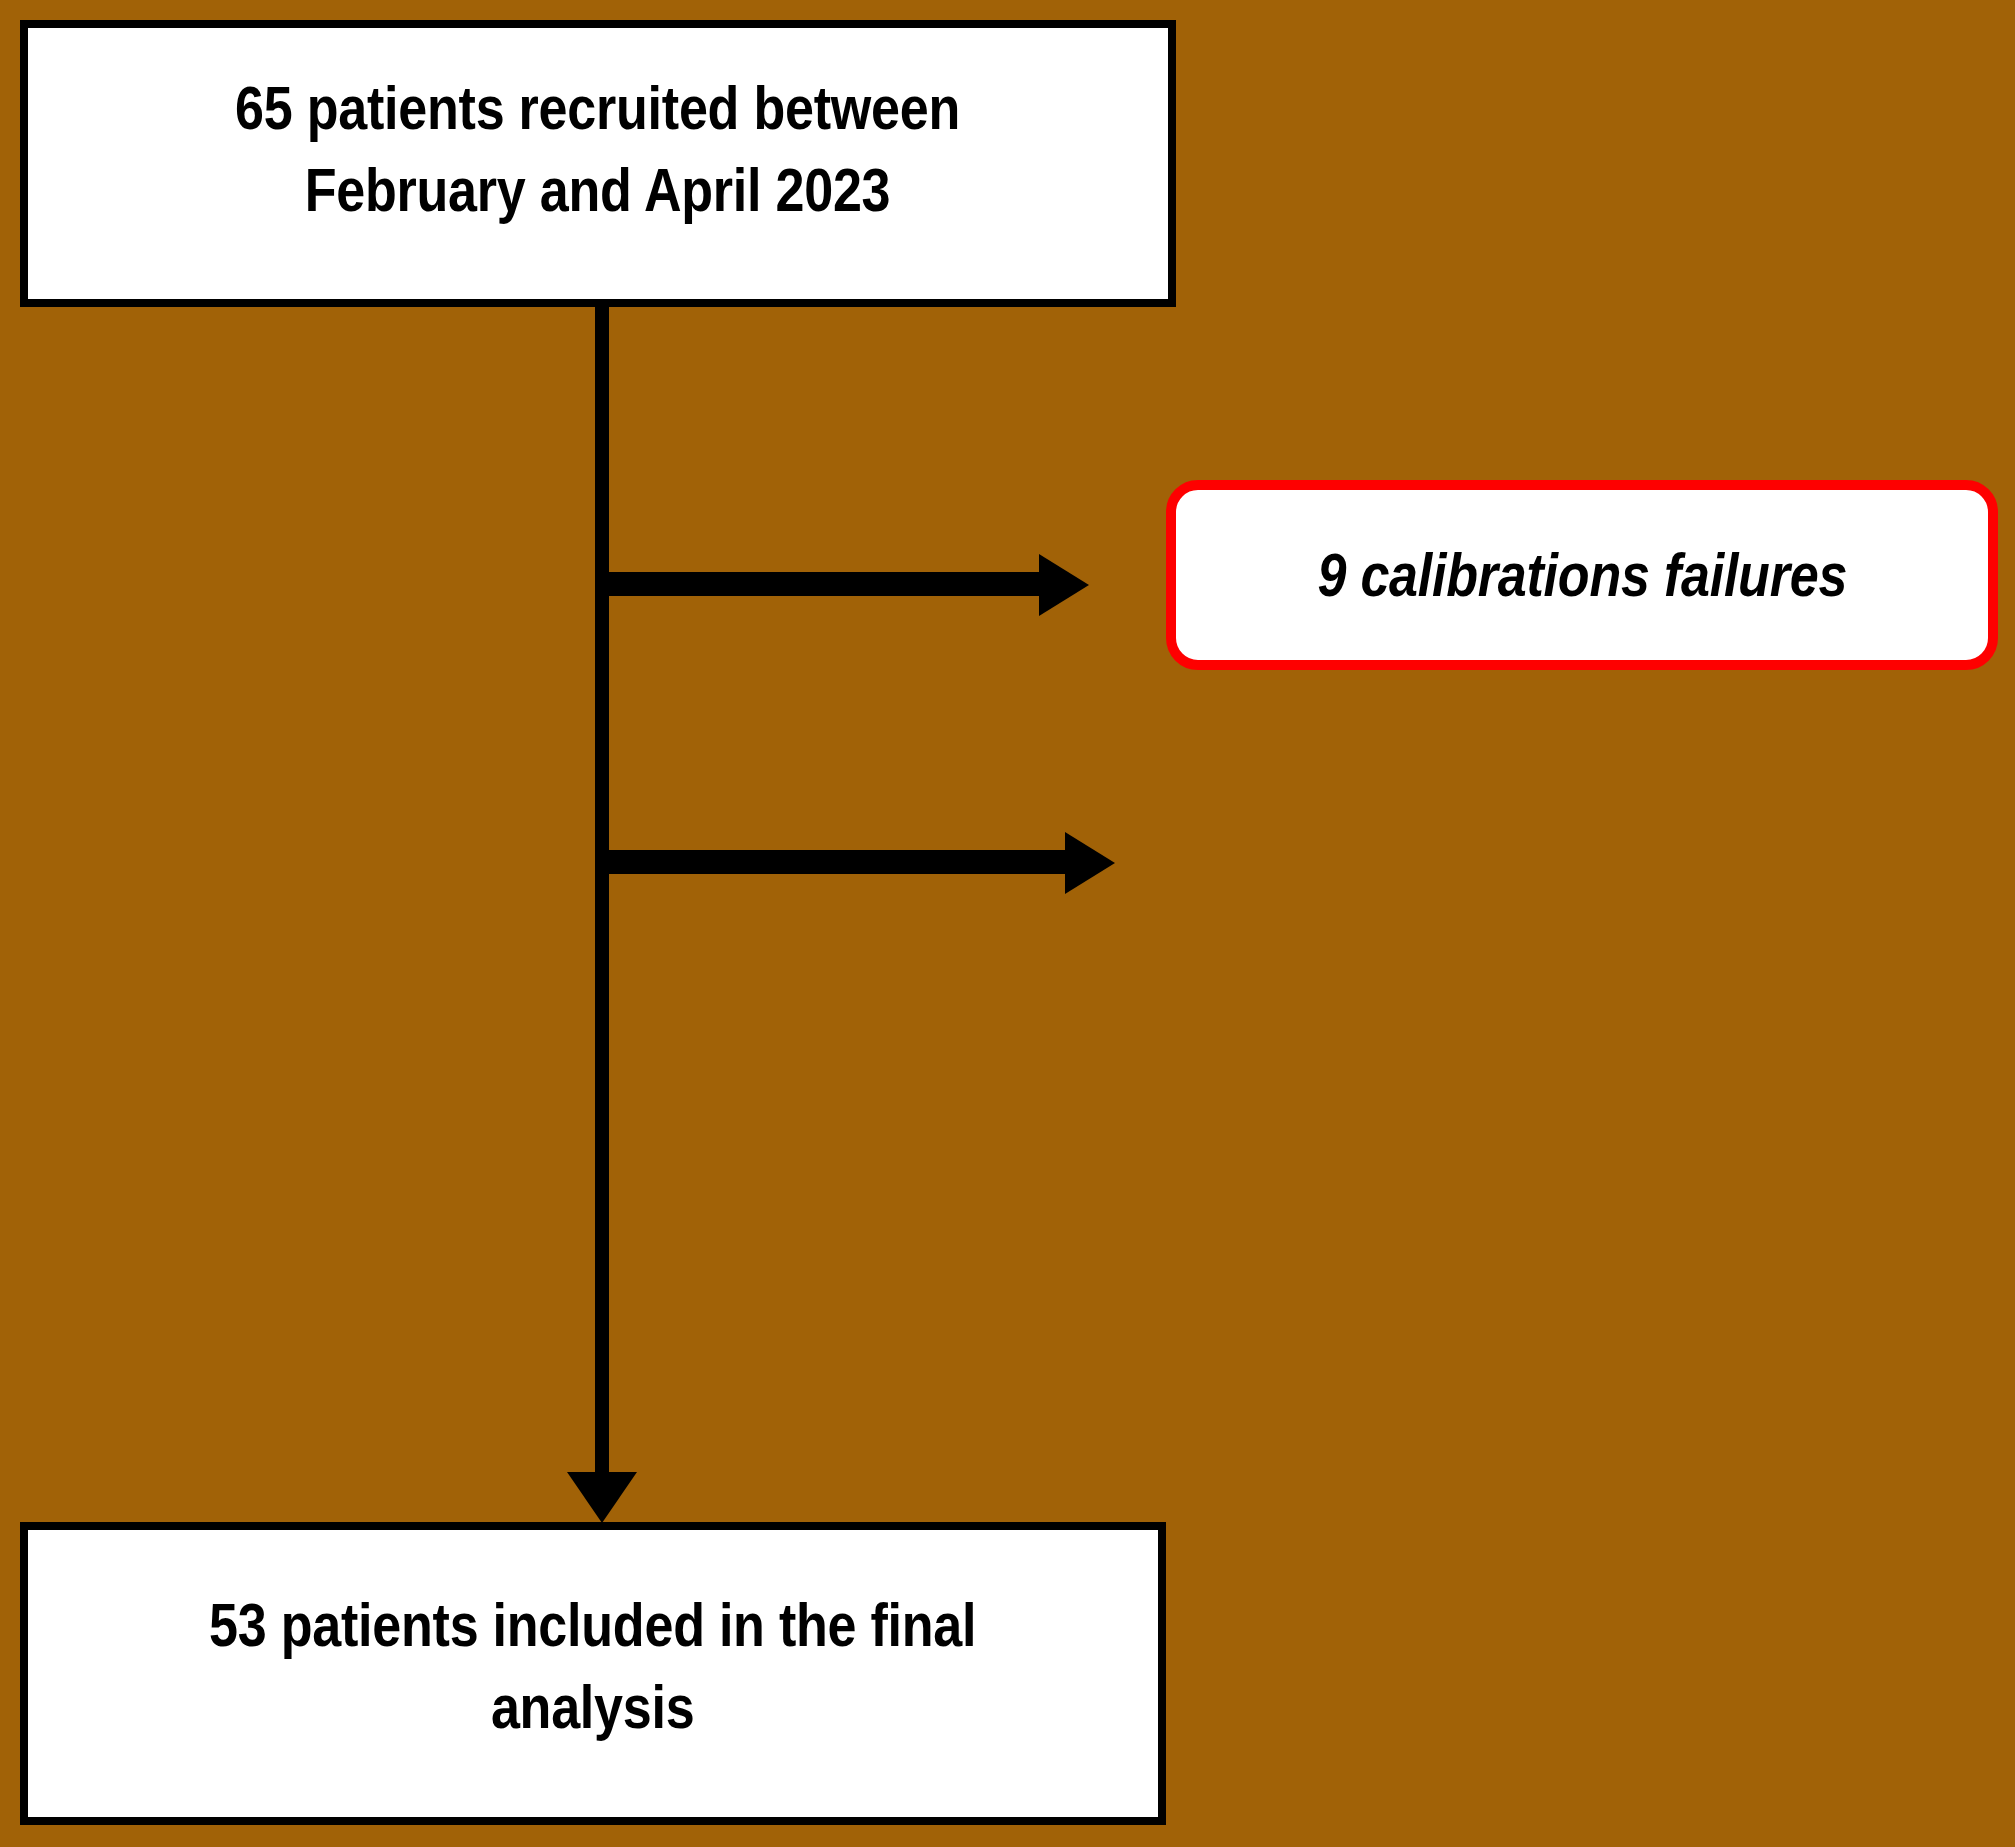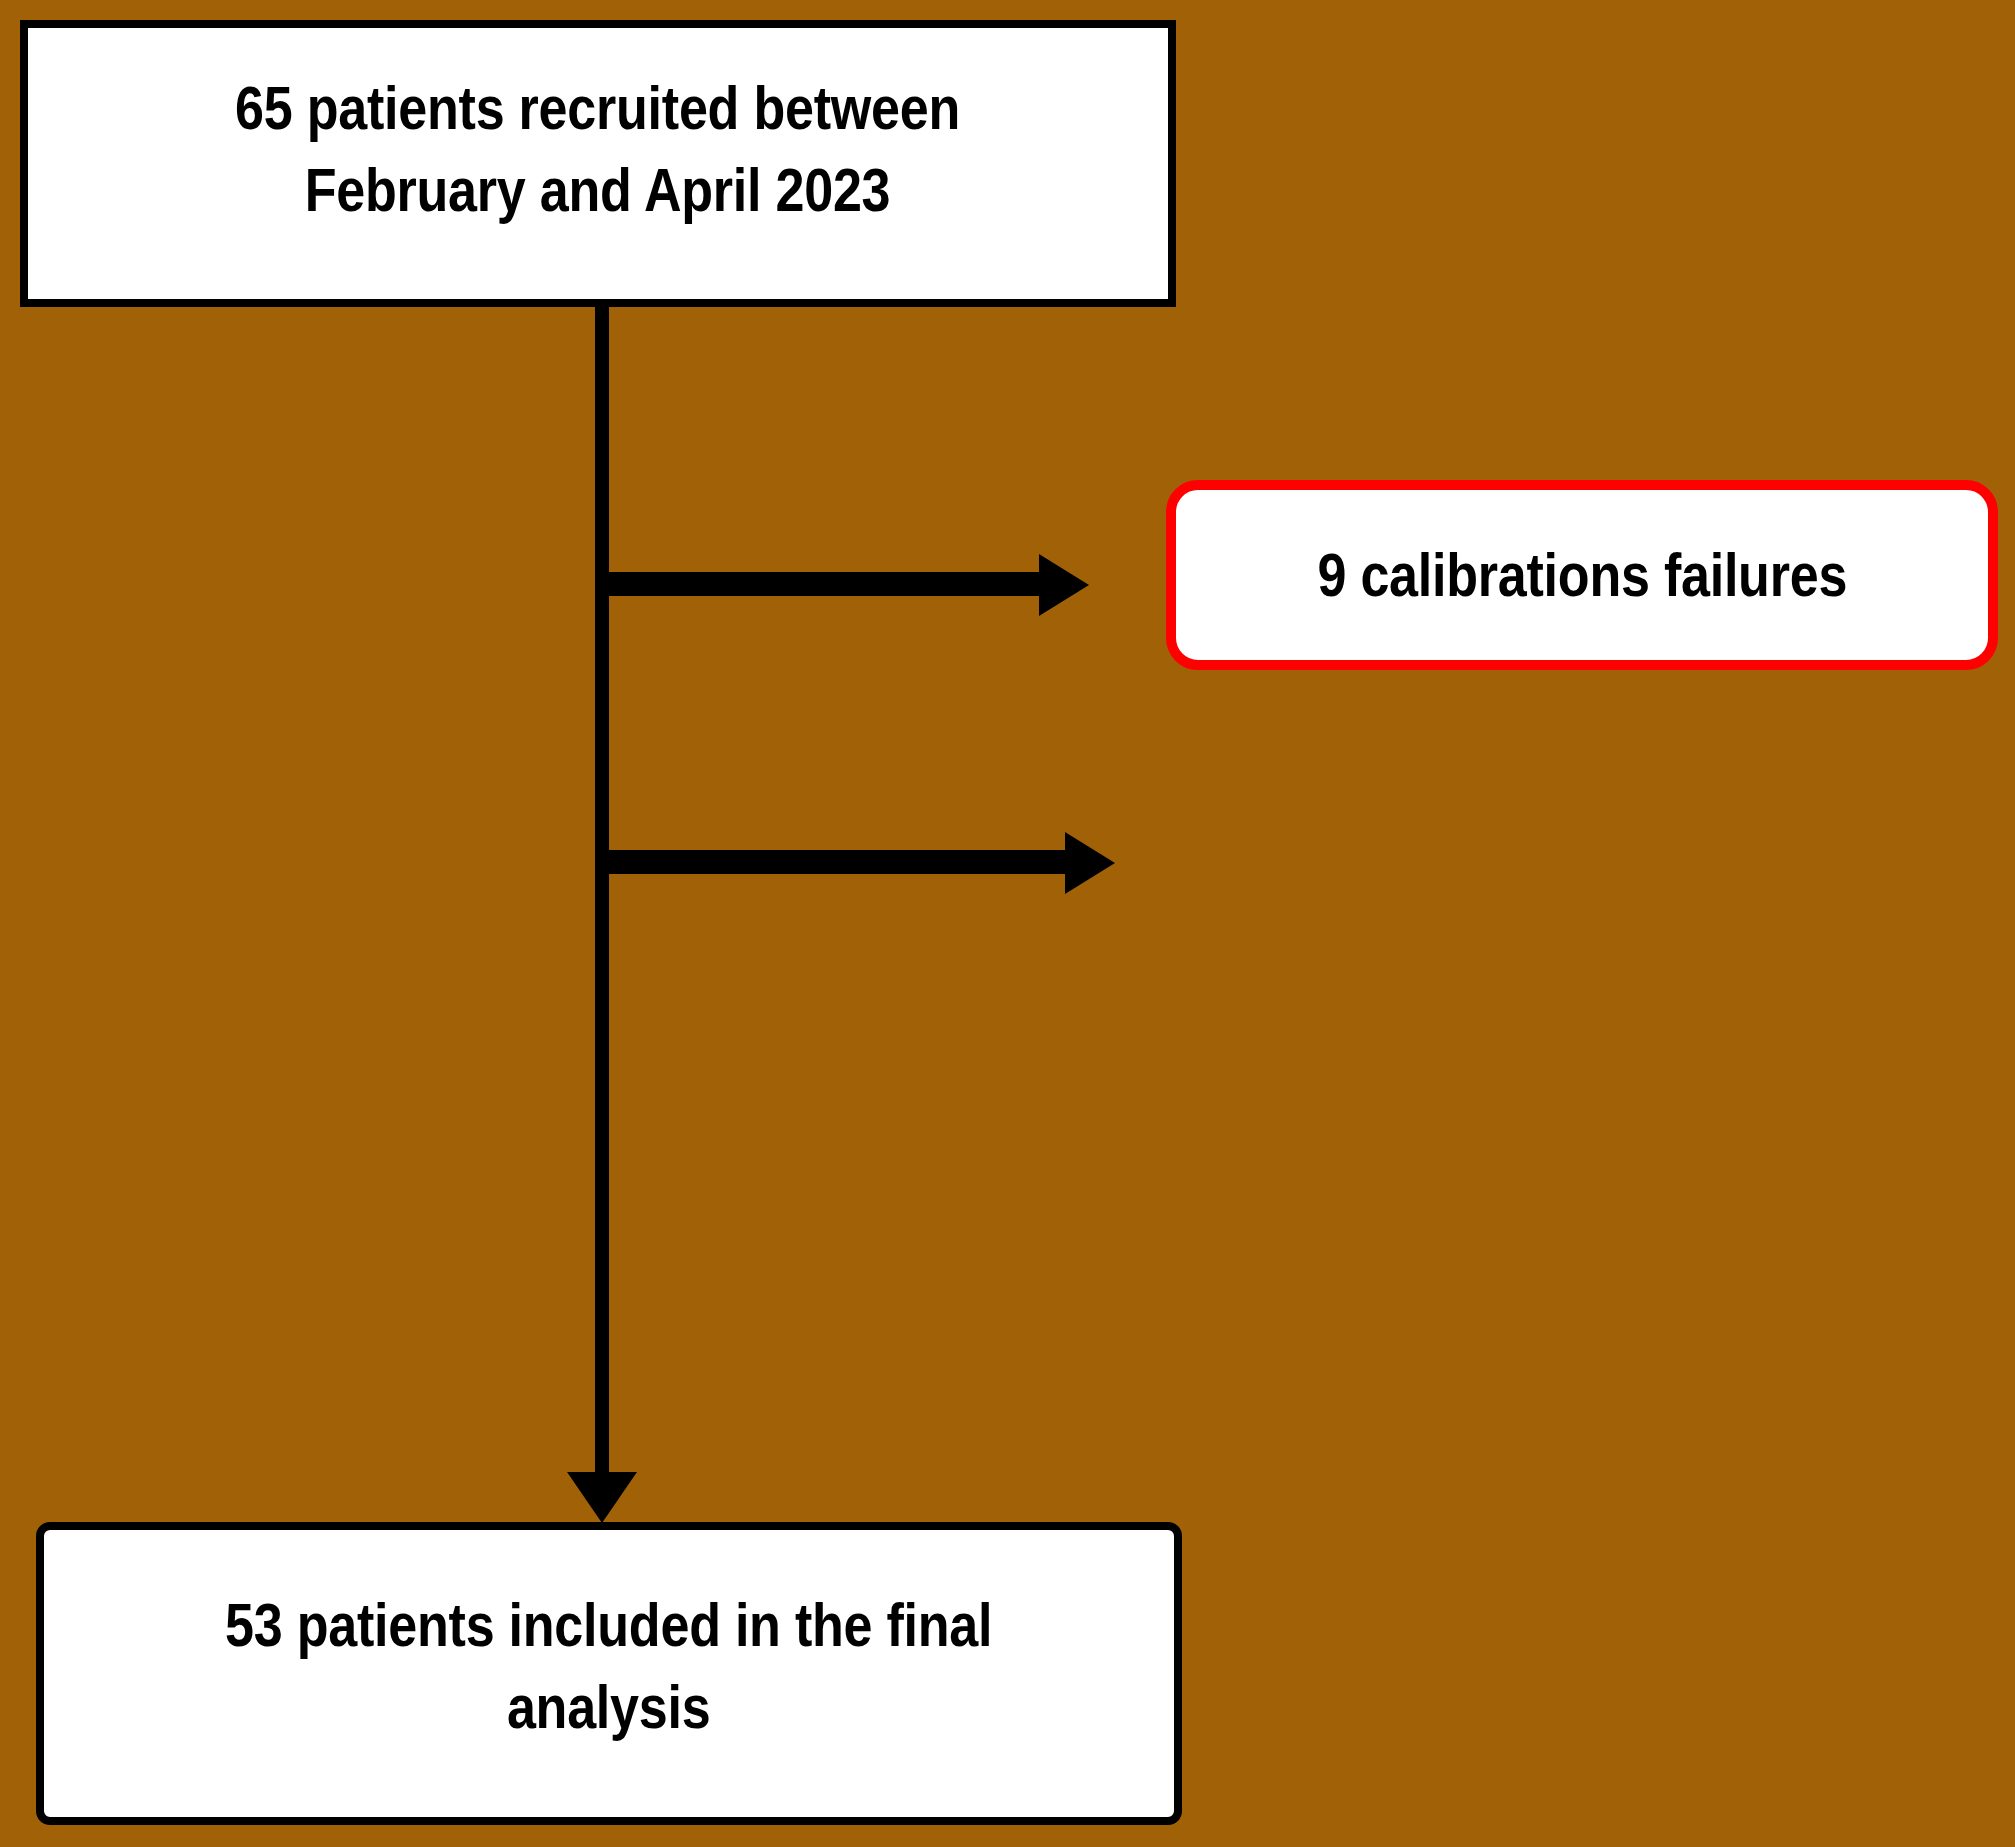--- a/index.html
+++ b/index.html
@@ -35,21 +35,21 @@
     letter-spacing: -0.3px;
     transform: scaleX(0.84);
     transform-origin: center center;
     white-space: pre-line;
     padding: 0 27px;
   }
 
   #box-top      { left: 20px;  top: 20px;   width: 1156px; height: 287px; }
   #box-top .txt { transform: scaleX(0.84) translateY(-15px); }
 
-  #box-bottom      { left: 36px;  top: 1522px; width: 1146px; height: 303px; border-radius: 14px; }
+  #box-bottom      { left: 20px;  top: 1522px; width: 1146px; height: 303px; }
   #box-bottom .txt { transform: scaleX(0.84) translateY(-8px); }
 
   
   .excl-box {
     position: absolute;
     box-sizing: border-box;
     background: #ffffff;
     border: 10.8px solid #fe0000;
     border-radius: 32px;
     display: flex;
@@ -62,21 +62,21 @@
     font-size: 62px;
     line-height: 1.32;
     color: #000000;
     letter-spacing: -0.3px;
     transform: scaleX(0.84);
     transform-origin: center center;
     white-space: pre-line;
     padding: 0 20px;
   }
 
-  #box-excl-1 { left: 1166px; top: 480px;  width: 832px; height: 190px; }
+  #box-excl-1 { left: 1166px; top: 480px;  width: 832px; height: 190px; font-style: italic; }
   #box-excl-2 { left: 1166px; top: 767px; width: 832px; height: 259px; }
 
   
   .v-line {
     position: absolute;
     background: #000000;
   }
   .h-line {
     position: absolute;
     background: #000000;

